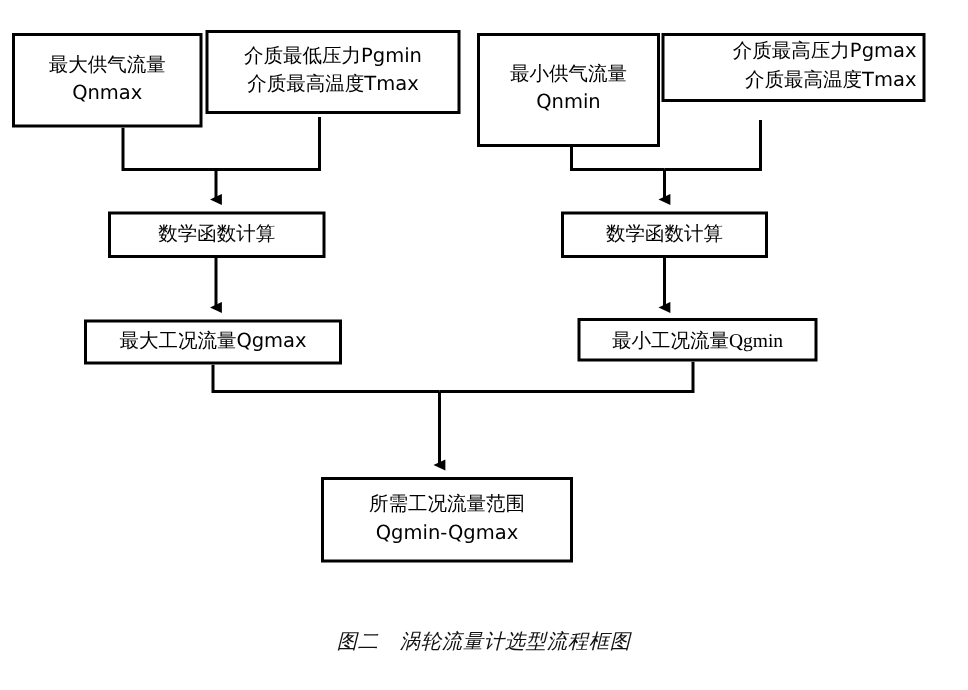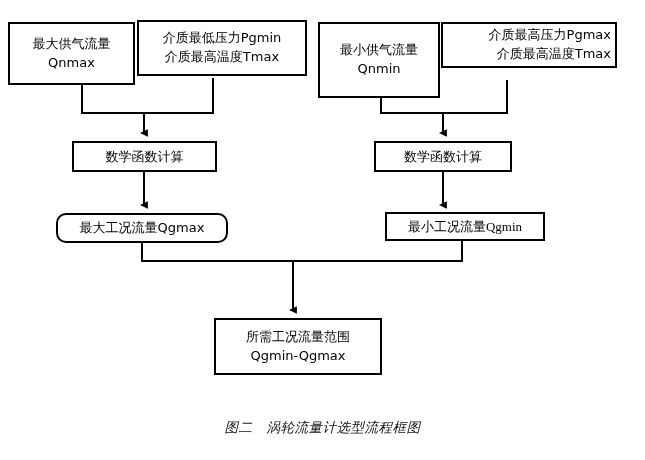--- a/index.html
+++ b/index.html
@@ -131,21 +131,21 @@
   </div>
 
   <div class="node single" style="left:72px; top:141px; width:145px; height:31px;">
     <span class="line1">数学函数计算</span>
   </div>
 
   <div class="node single" style="left:374px; top:141px; width:138px; height:31px;">
     <span class="line1">数学函数计算</span>
   </div>
 
-  <div class="node single" style="left:56px; top:213px; width:172px; height:30px;border-radius:10px;">
+  <div class="node single" style="left:56px; top:213px; width:172px; height:30px;">
     <span class="line1">最大工况流量Qgmax</span>
   </div>
 
   <div class="node single" style="left:385px; top:212px; width:160px; height:29px;font-family:Liberation Serif, serif;">
     <span class="line1">最小工况流量Qgmin</span>
   </div>
 
   <div class="node" style="left:214px; top:318px; width:168px; height:57px;">
     <span class="line1">所需工况流量范围</span>
     <span class="line2">Qgmin-Qgmax</span>

